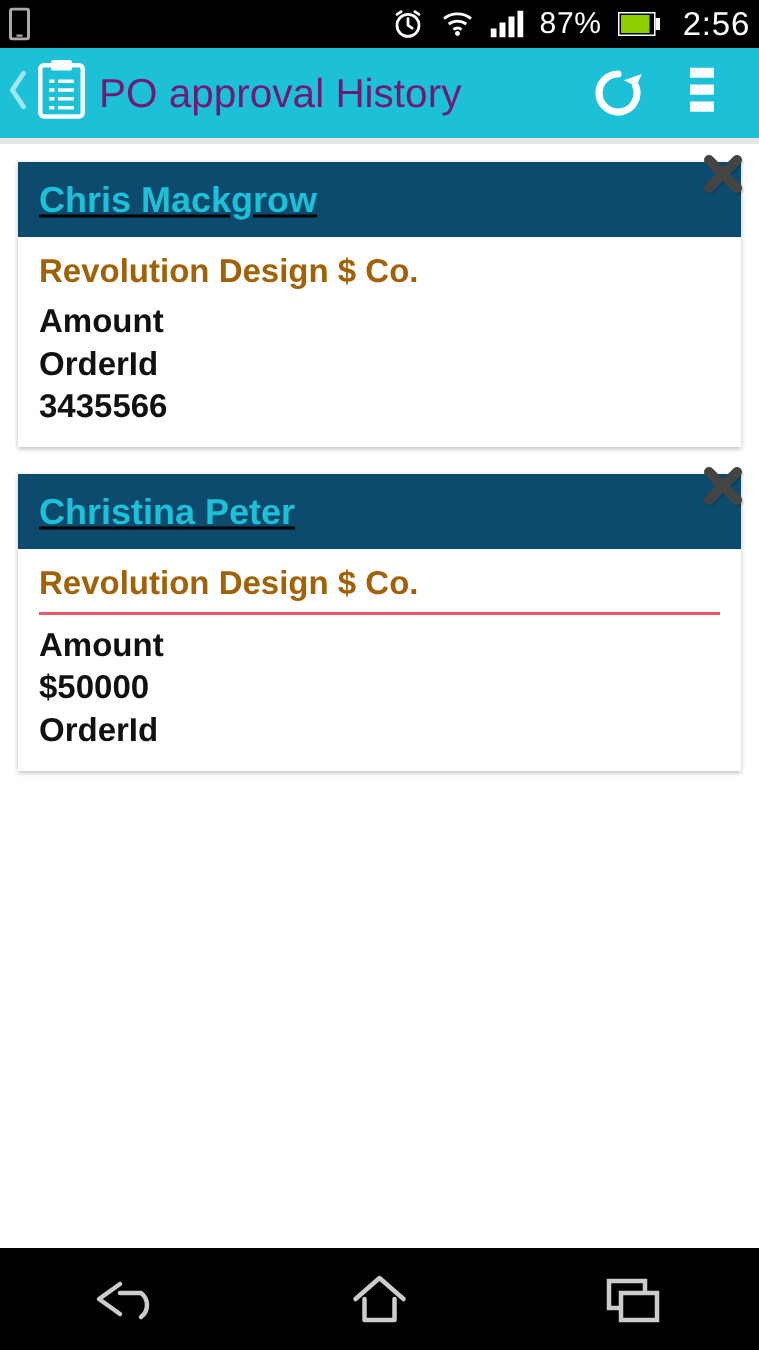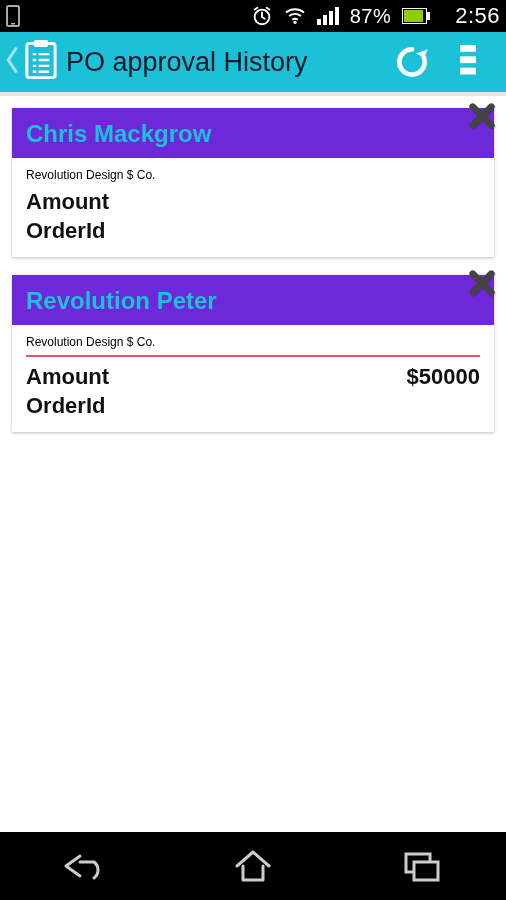--- a/index.html
+++ b/index.html
@@ -5,38 +5,38 @@
   * { box-sizing: border-box; margin: 0; padding: 0; }
   html, body { width: 506px; height: 900px; font-family: -apple-system, "Helvetica Neue", Arial, sans-serif; background: #fff; }
   .screen { width: 506px; height: 900px; display: flex; flex-direction: column; }
 
   
   .status-bar { height: 32px; background: #000; display: flex; align-items: center; padding: 0 6px; color: #fff; font-size: 18px; }
   .status-left { flex: 0 0 auto; display: flex; align-items: center; }
   .status-right { margin-left: auto; display: flex; align-items: center; gap: 11px; }
   .phone-icon svg, .alarm-icon svg, .wifi-icon svg, .signal-icon svg, .battery-icon svg { display: block; }
   .battery-pct { font-size: 20px; letter-spacing: 0.5px; }
-  .clock { font-size: 22px; margin-left: 14px; letter-spacing: 0.5px; }
+  .clock { font-size: 22px; margin-left: 4px; letter-spacing: 0.5px; }
 
   
-  .app-bar { height: 64px; background: #1cc1d8; display: flex; align-items: center; padding: 0 10px 0 4px; color: #0f172a; border-bottom: 4px solid #e5e5e5; }
+  .app-bar { height: 64px; background: #1cc1d8; display: flex; align-items: center; padding: 0 10px 0 4px; color: #701a75; border-bottom: 4px solid #e5e5e5; }
   .back-chevron { opacity: 0.6; }
   .app-icon { margin: 0 8px 0 4px; }
   .app-title { font-size: 27px; font-weight: 400; flex: 1; }
   .refresh-btn, .menu-btn { width: 56px; height: 56px; display: flex; align-items: center; justify-content: center; }
 
   
   .content { flex: 1; background: #fff; padding: 12px 12px 0 12px; }
   .card { background: #fff; box-shadow: 0 1px 3px rgba(0,0,0,0.25); margin-bottom: 18px; position: relative; }
-  .card-header { background: #6d28d9; padding: 12px 14px 10px 14px; }
+  .card-header { background: #0c4a6e; padding: 12px 14px 10px 14px; text-decoration: underline; }
   .card-name { color: #1cc1d8; font-size: 24px; font-weight: 700; }
   .card-body { padding: 10px 14px 12px 14px; }
-  .company { font-size: 12px; font-weight: 400; color: #000000; margin-bottom: 6px; }
+  .company { font-size: 22px; font-weight: 700; color: #a16207; margin-bottom: 6px; }
   .hr-red { border: none; border-top: 2px solid #ef5566; margin: 4px 0 6px 0; }
-  .row { display: flex; justify-content: space-between; font-size: 22px; font-weight: 700; color: #111; line-height: 1.3; }
+  .row { display: flex; justify-content: space-between; font-size: 22px; font-weight: 700; color: #111; line-height: 1.3; flex-direction: column; }
   .close-btn { position: absolute; top: -12px; right: -8px; width: 40px; height: 40px; display: flex; align-items: center; justify-content: center; }
   .close-btn svg { filter: drop-shadow(1px 1px 0 rgba(0,0,0,0.15)); }
 
   
   .nav-bar { height: 68px; background: #000; display: flex; align-items: center; justify-content: space-around; }
   .nav-btn { width: 120px; height: 60px; display: flex; align-items: center; justify-content: center; }
 </style>
 </head>
 <body>
 
@@ -126,31 +126,32 @@
         <div class="card-header">
           <div class="card-name">Chris Mackgrow</div>
         </div>
         <div class="card-body">
           <div class="company">Revolution Design $ Co.</div>
           <div class="row">
             <span>Amount</span>
           </div>
           <div class="row">
             <span>OrderId</span>
+            <span>3435566</span>
           </div>
         </div>
       </div>
       <div class="card">
         <div class="close-btn">
           <svg width="32" height="32" viewBox="0 0 24 24">
             <path d="M5 5 L19 19 M19 5 L5 19" stroke="#444" stroke-width="5" stroke-linecap="round"></path>
           </svg>
         </div>
         <div class="card-header">
-          <div class="card-name">Revolution Peter</div>
+          <div class="card-name">Christina Peter</div>
         </div>
         <div class="card-body">
           <div class="company">Revolution Design $ Co.</div>
           <hr class="hr-red">
           <div class="row">
             <span>Amount</span>
             <span>$50000</span>
           </div>
           <div class="row">
             <span>OrderId</span>

